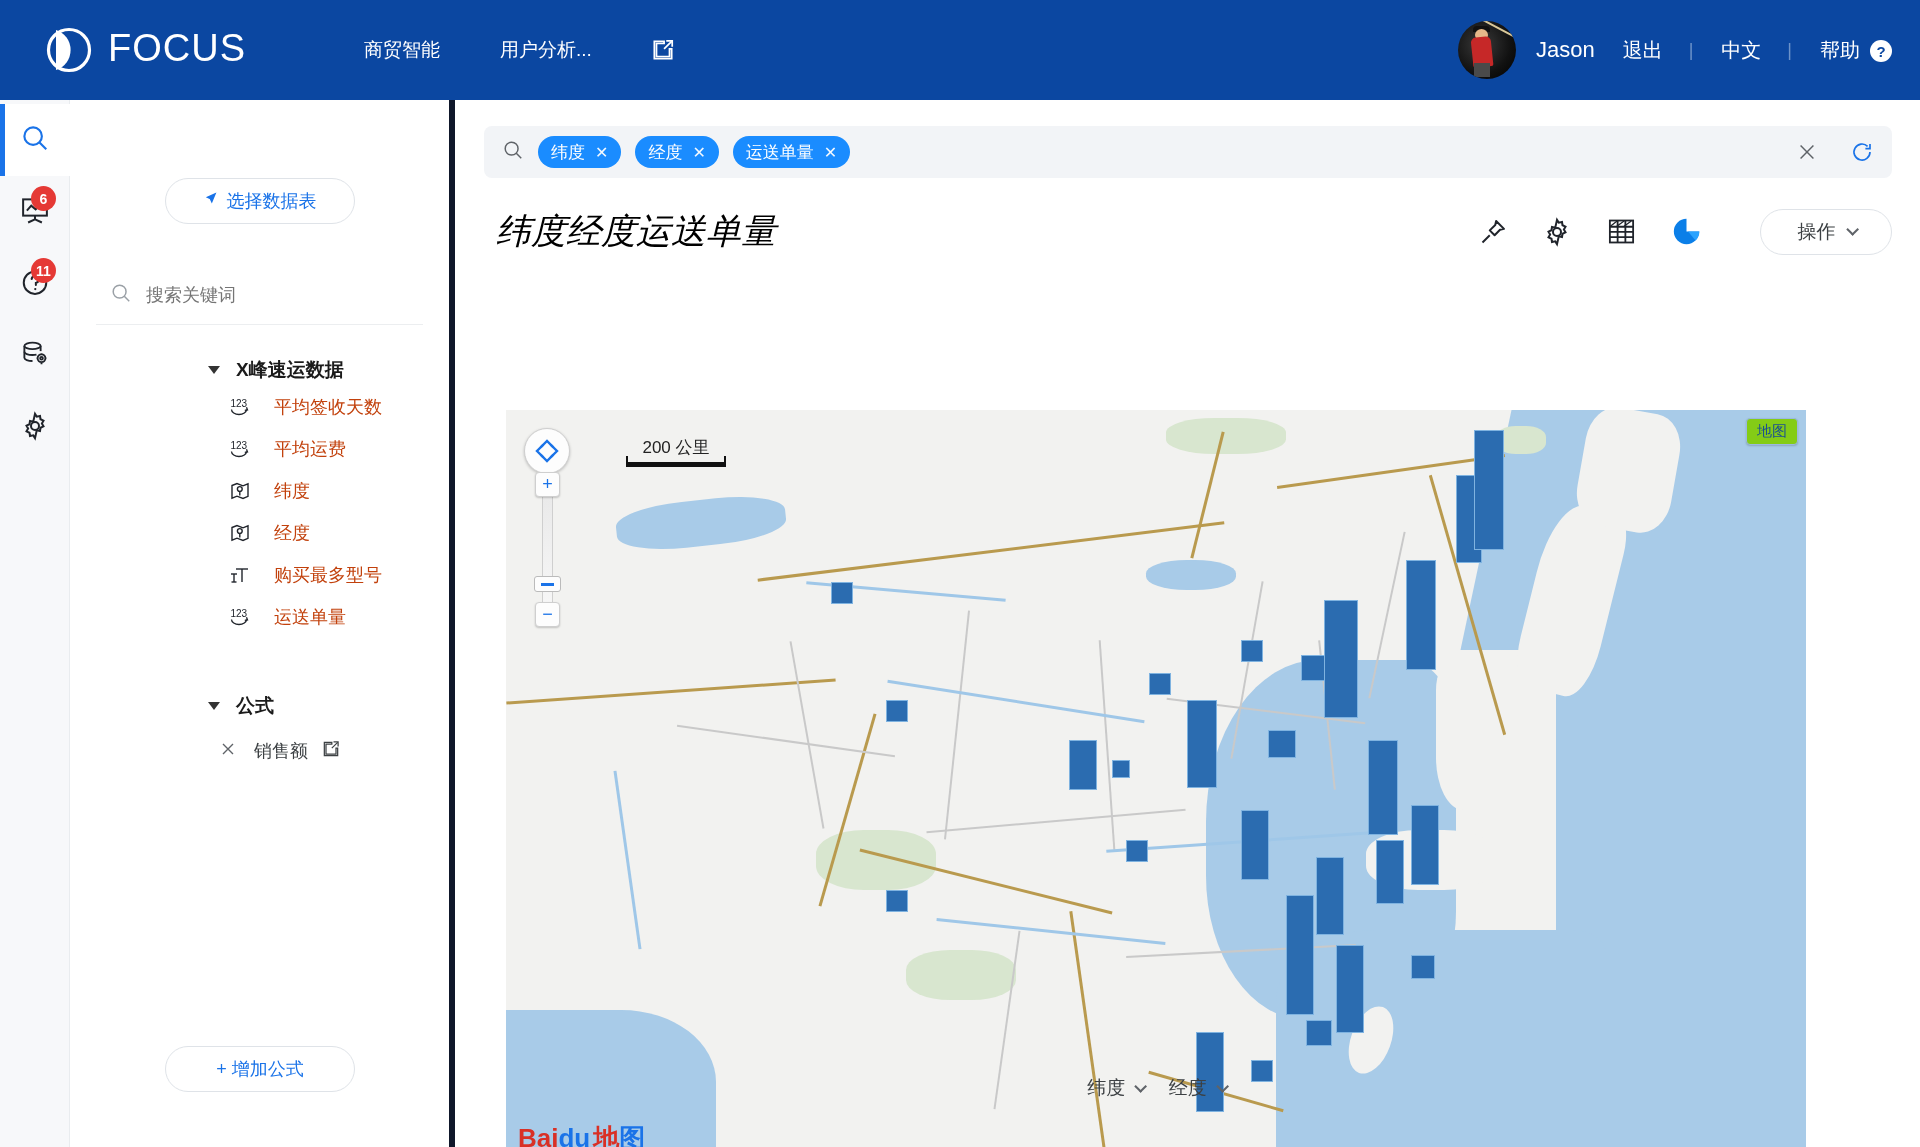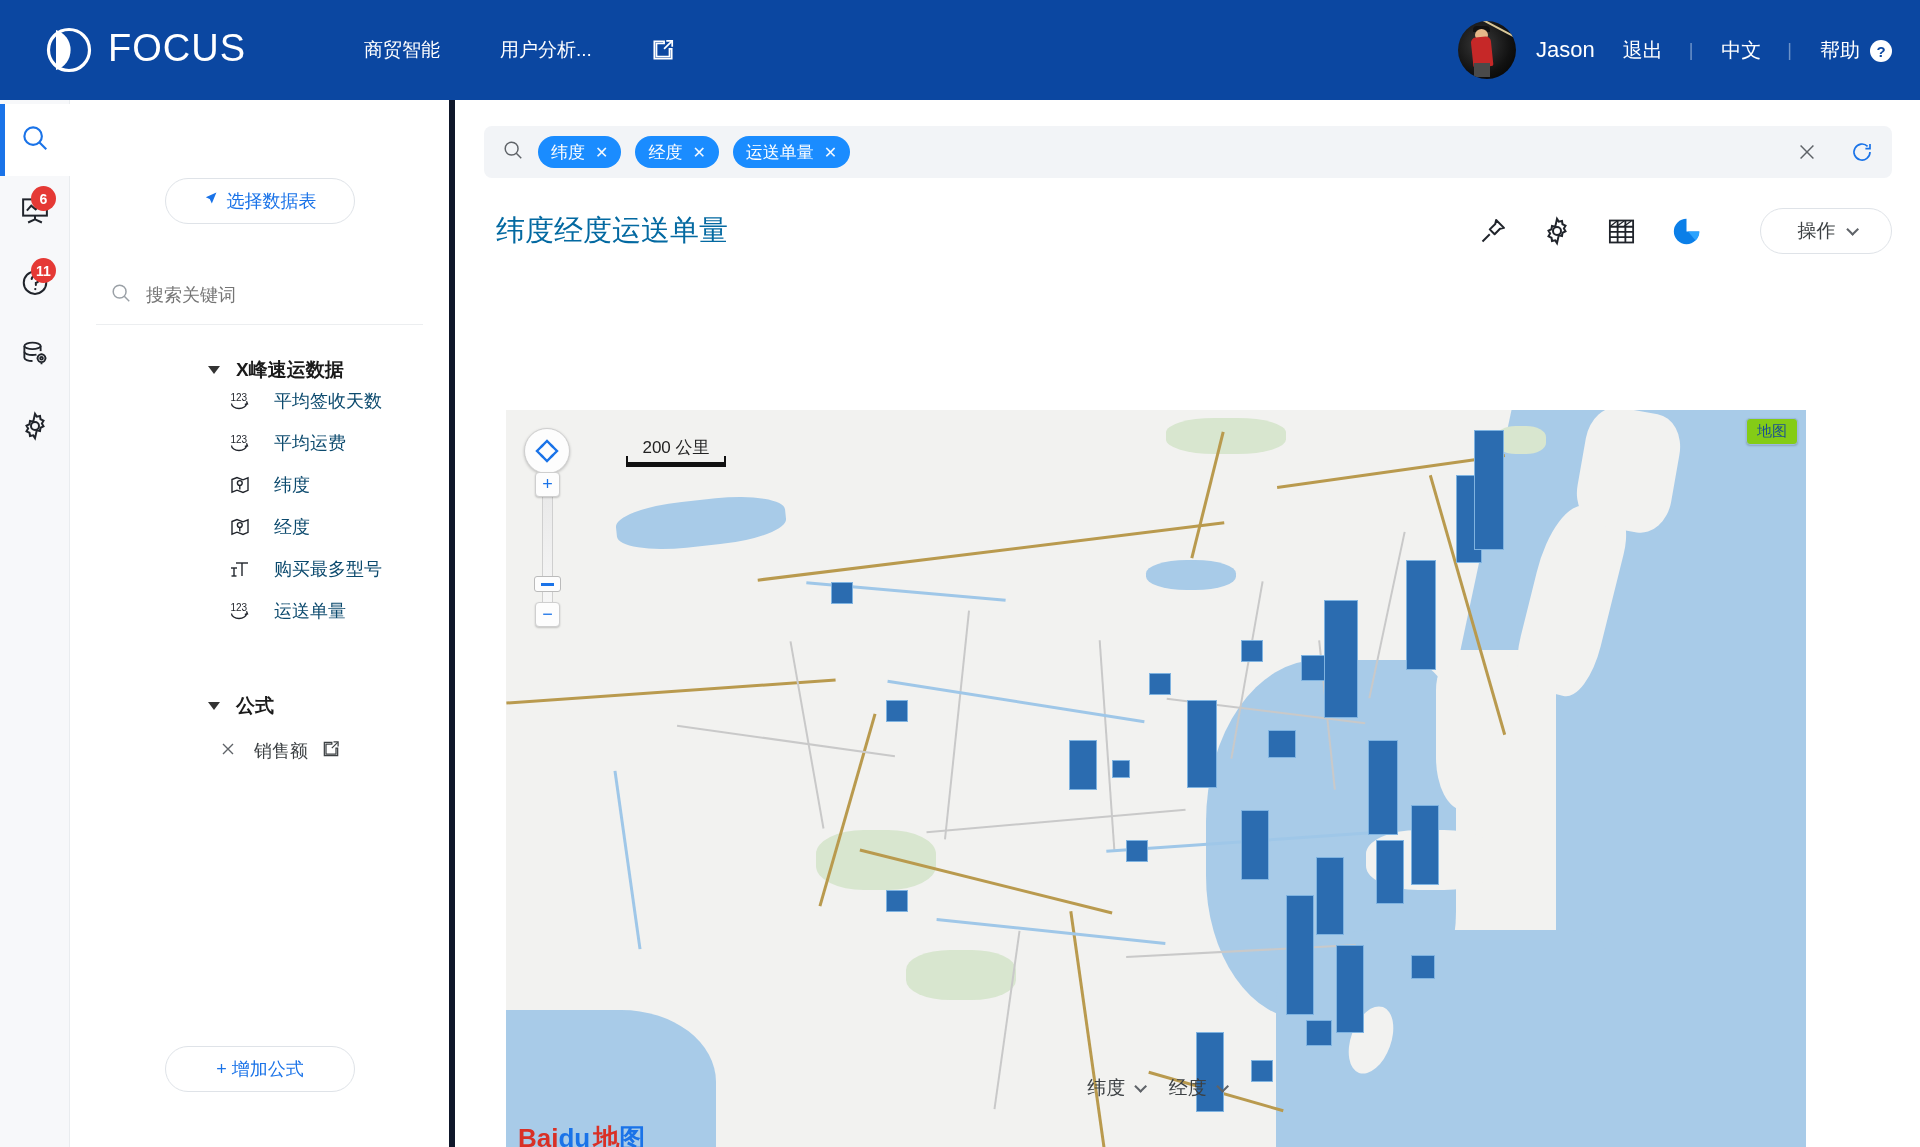--- a/index.html
+++ b/index.html
@@ -80,22 +80,22 @@
     font-family:"Liberation Sans", sans-serif; background:transparent;
   }
   .panel-divider { margin: 0 26px; height:1px; background:#eceef0; }
   .group { margin-top: 32px; }
   .group-head {
     display:flex; align-items:center; gap:16px; padding-left: 138px;
     font-size:19px; font-weight:bold; color:#1b1b1b; cursor:pointer;
   }
   .caret { width:0;height:0;border-left:6px solid transparent;border-right:6px solid transparent;border-top:8px solid #333; }
   .field {
-    display:flex; align-items:flex-start; gap:22px; height:36px;
-    padding-left: 158px; font-size:18px; color:#0c4a6e; cursor:pointer; margin-top:6px;
+    display:flex; align-items:center; gap:22px; height:36px;
+    padding-left: 158px; font-size:18px; color:#c2410c; cursor:pointer; margin-top:6px;
   }
   .ficon { width:24px; height:24px; flex:none; }
   .formula-item {
     display:flex; align-items:center; gap:18px; height:36px;
     padding-left: 150px; font-size:18px; color:#3c4043; margin-top:14px;
     position:relative; cursor:pointer;
   }
   .formula-edit { position:absolute; right:108px; top:6px; cursor:pointer; }
   .btn-add {
     position:absolute; bottom: 110px; left: 95px; width:190px; height:46px;
@@ -113,21 +113,21 @@
   .chip {
     background:#1a8cff; color:#fff; border-radius:16px; height:32px;
     display:flex; align-items:center; gap:10px; padding: 0 13px; font-size:17px;
     cursor:pointer;
   }
   .chip .x { font-size:16px; opacity:.95; cursor:pointer; }
   .qbar-actions { margin-left:auto; display:flex; align-items:center; gap:32px; }
   .icon-btn { cursor:pointer; display:flex; align-items:center; }
 
   .titlerow { display:flex; align-items:center; margin: 30px 28px 0 40px; }
-  .vtitle { font-size:29px; color:#0369a1; font-weight:400; }
+  .vtitle { font-size:35px; color:#000000; font-weight:400;font-style:italic; }
   .tools { margin-left:auto; display:flex; align-items:center; gap:34px; }
   .btn-op {
     width:132px; height:46px; border:1px solid #dfe3e8; border-radius:23px;
     display:flex; align-items:center; justify-content:center; gap:10px;
     font-size:19px; color:#3c4043; cursor:pointer; margin-left:24px; background:#fff;
   }
 
   
   .mapwrap {
     position:absolute; left:506px; top:410px; width:1300px; height:752px;

